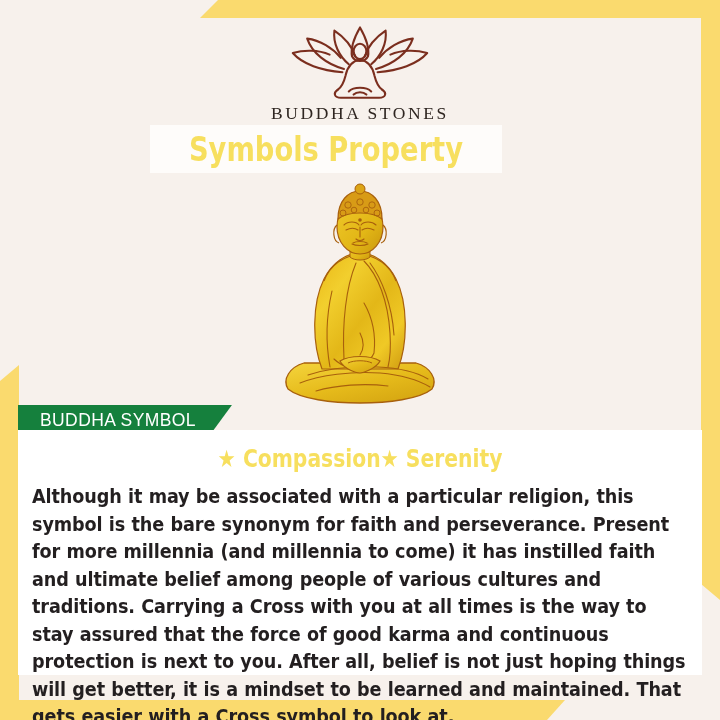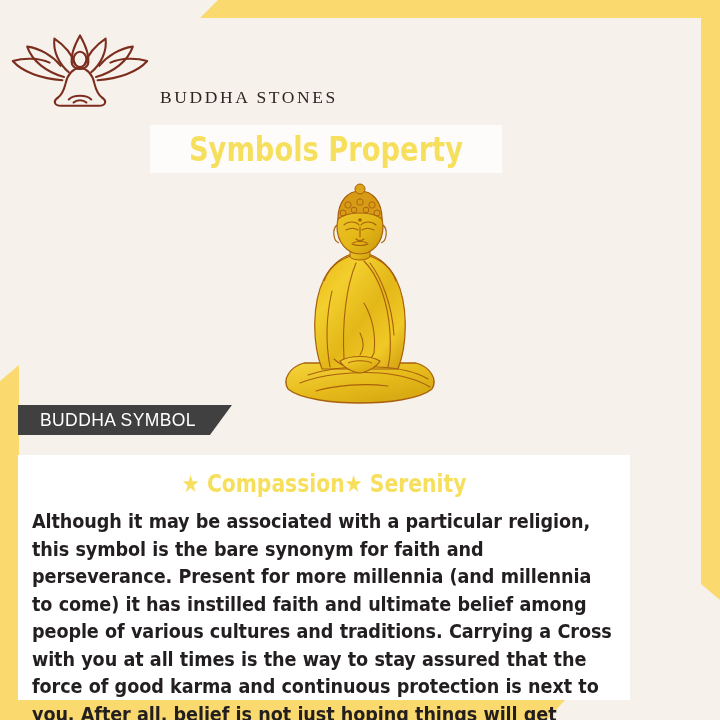--- a/index.html
+++ b/index.html
@@ -62,24 +62,24 @@
     left: 0;
     top: 0;
     width: 720px;
     height: 185px;
   }
 
   .brand {
     position: absolute;
     left: 0;
     right: 0;
-    top: 30px;
+    top: 22px;
     display: flex;
-    flex-direction: row;
-    align-items: flex-end;
+    flex-direction: column;
+    align-items: center;
   }
 
   .logo-mark {
     width: 160px;
     height: 78px;
     display: block;
   }
 
   .brand-name {
     margin-top: 3px;
@@ -129,40 +129,40 @@
     height: 232px;
   }
 
   
   .ribbon {
     position: absolute;
     left: 18px;
     top: 405px;
     height: 30px;
     padding: 0 36px 0 22px;
-    background: #404040;
+    background: #15803d;
     color: #ffffff;
     display: flex;
     align-items: center;
     clip-path: polygon(0 0, 100% 0, calc(100% - 22px) 100%, 0 100%);
   }
   .ribbon-label {
     font-family: "Liberation Sans", sans-serif;
     font-size: 17.5px;
     font-weight: 400;
     letter-spacing: 0.4px;
     white-space: nowrap;
   }
 
   
   .content-card {
     position: absolute;
     left: 18px;
-    top: 455px;
-    width: 612px;
+    top: 430px;
+    width: 684px;
     height: 245px;
     background: #ffffff;
     box-sizing: border-box;
     padding: 12px 14px 0 14px;
   }
 
   .headline {
     text-align: center;
     font-family: "Liberation Sans Narrow", "DejaVu Sans Condensed", "Liberation Sans", sans-serif;
     font-weight: 700;

